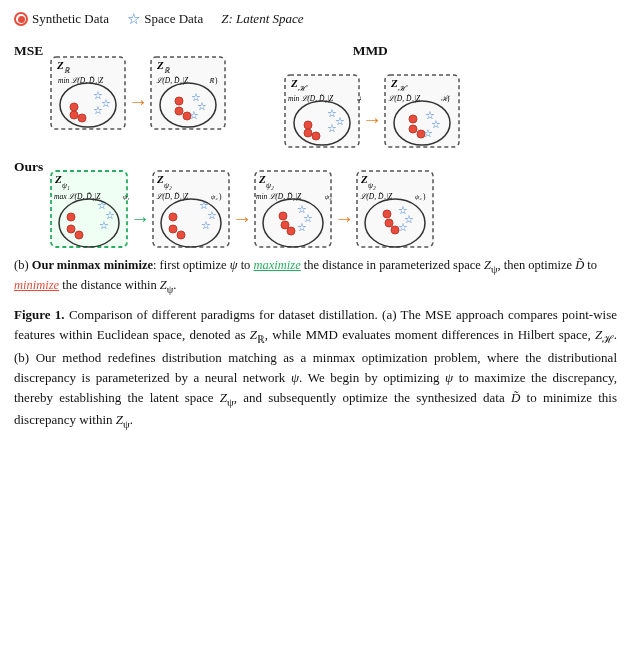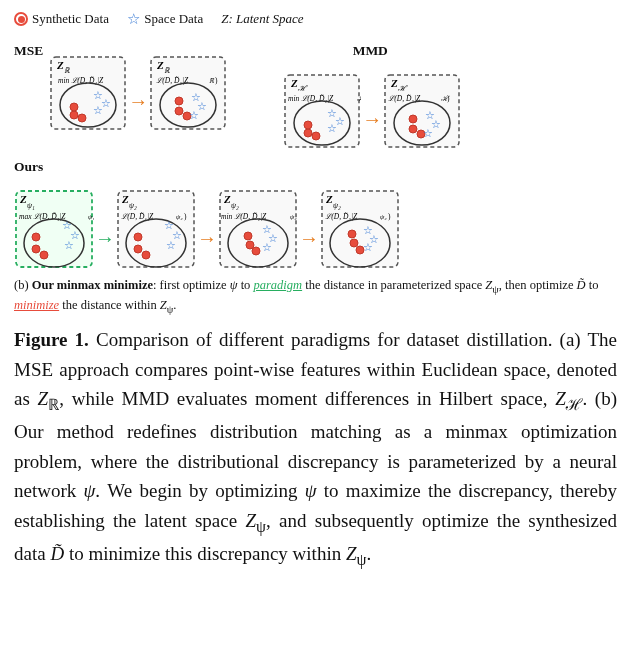--- a/index.html
+++ b/index.html
@@ -22,21 +22,21 @@
     }
     .legend-item {
       display: flex;
       align-items: center;
       gap: 4px;
     }
     .legend-text { font-size: 13px; }
     .legend-math { font-style: italic; font-size: 13px; }
 
     .body-text {
-      font-size: 19px;
+      font-size: 13px;
       line-height: 1.55;
       text-align: justify;
     }
 
     .body-text .fig-num { font-weight: bold; }
 
     .underline-green { 
       text-decoration: underline; 
       color: #27ae60;
       font-style: italic;
@@ -177,21 +177,21 @@
             <text x="42" y="58" font-size="11" fill="#3a7bd5" font-family="Arial">☆</text>
             <text x="48" y="67" font-size="11" fill="#3a7bd5" font-family="Arial">☆</text>
             <text x="40" y="76" font-size="11" fill="#3a7bd5" font-family="Arial">☆</text>
           </svg>
         </div>
       </div>
     </div>
   </div>
 
 
-  <div style="display:flex; align-items:flex-start; gap:2px; margin-bottom:4px;flex-direction:column;">
+  <div style="display:flex; align-items:flex-start; gap:2px; margin-bottom:4px;">
     <span class="section-title" style="margin-top:2px;">Ours</span>
     <div style="display:flex; align-items:center; gap:1px;">
 
       <div>
         <svg width="80" height="92">
           <rect x="2" y="14" width="76" height="76" rx="5" ry="5" fill="#f0fff4" stroke="#27ae60" stroke-width="1.8" stroke-dasharray="4,3"></rect>
           <text x="6" y="26" font-size="11" font-style="italic" font-family="Times New Roman" font-weight="bold">Z</text>
           <text x="13" y="31" font-size="8" font-family="Times New Roman" font-style="italic">ψ₁</text>
           <text x="5" y="42" font-size="7.5" font-family="Times New Roman" font-style="italic">max ℒ(D, D̃₁|Z</text>
           <text x="74" y="42" font-size="7" font-family="Times New Roman" font-style="italic">ψ₁</text>
@@ -268,21 +268,21 @@
           <text x="43" y="57" font-size="11" fill="#3a7bd5" font-family="Arial">☆</text>
           <text x="49" y="66" font-size="11" fill="#3a7bd5" font-family="Arial">☆</text>
           <text x="43" y="74" font-size="11" fill="#3a7bd5" font-family="Arial">☆</text>
         </svg>
       </div>
 
     </div>
   </div>
 
   <div class="sub-caption" style="font-size:12.5px; margin-bottom:8px;">
-    (b) <strong>Our minmax minimize</strong>: first optimize <em>ψ</em> to <span class="underline-green">paradigm</span> the distance in parameterized space <em>Z</em><sub>ψ</sub>, then optimize <em>D̃</em> to <span class="underline-red">minimize</span> the distance within <em>Z</em><sub>ψ</sub>.
+    (b) <strong>Our minmax minimize</strong>: first optimize <em>ψ</em> to <span class="underline-green">maximize</span> the distance in parameterized space <em>Z</em><sub>ψ</sub>, then optimize <em>D̃</em> to <span class="underline-red">minimize</span> the distance within <em>Z</em><sub>ψ</sub>.
   </div>
 
   <div class="body-text">
     <span class="fig-num">Figure 1.</span>
     Comparison of different paradigms for dataset distillation. (a) The MSE approach compares point-wise features within Euclidean space, denoted as <em>Z</em><sub>ℝ</sub>, while MMD evaluates moment differences in Hilbert space, <em>Z</em><sub>ℋ</sub>. (b) Our method redefines distribution matching as a minmax optimization problem, where the distributional discrepancy is parameterized by a neural network <em>ψ</em>. We begin by optimizing <em>ψ</em> to maximize the discrepancy, thereby establishing the latent space <em>Z</em><sub>ψ</sub>, and subsequently optimize the synthesized data <em>D̃</em> to minimize this discrepancy within <em>Z</em><sub>ψ</sub>.
   </div>
 
 </div>
 
 </body></html>

